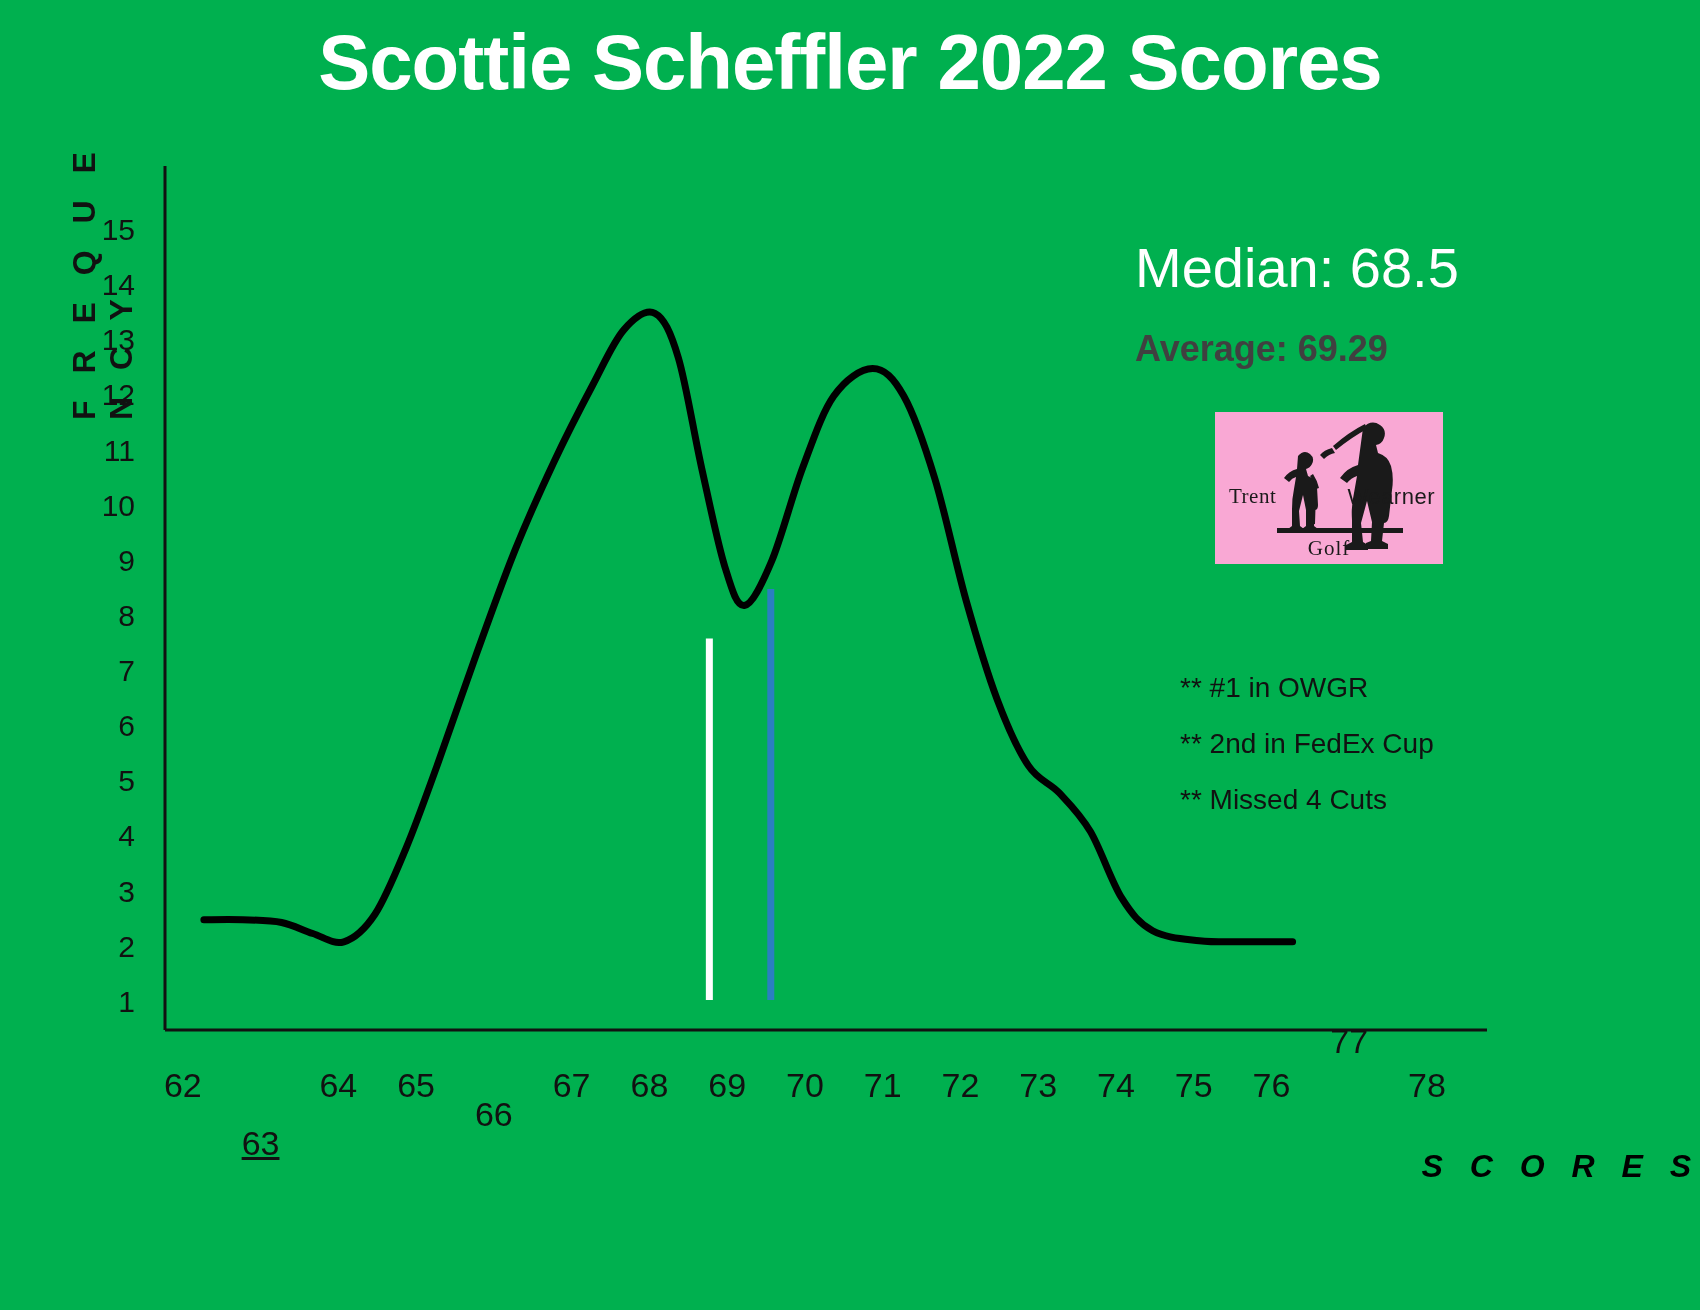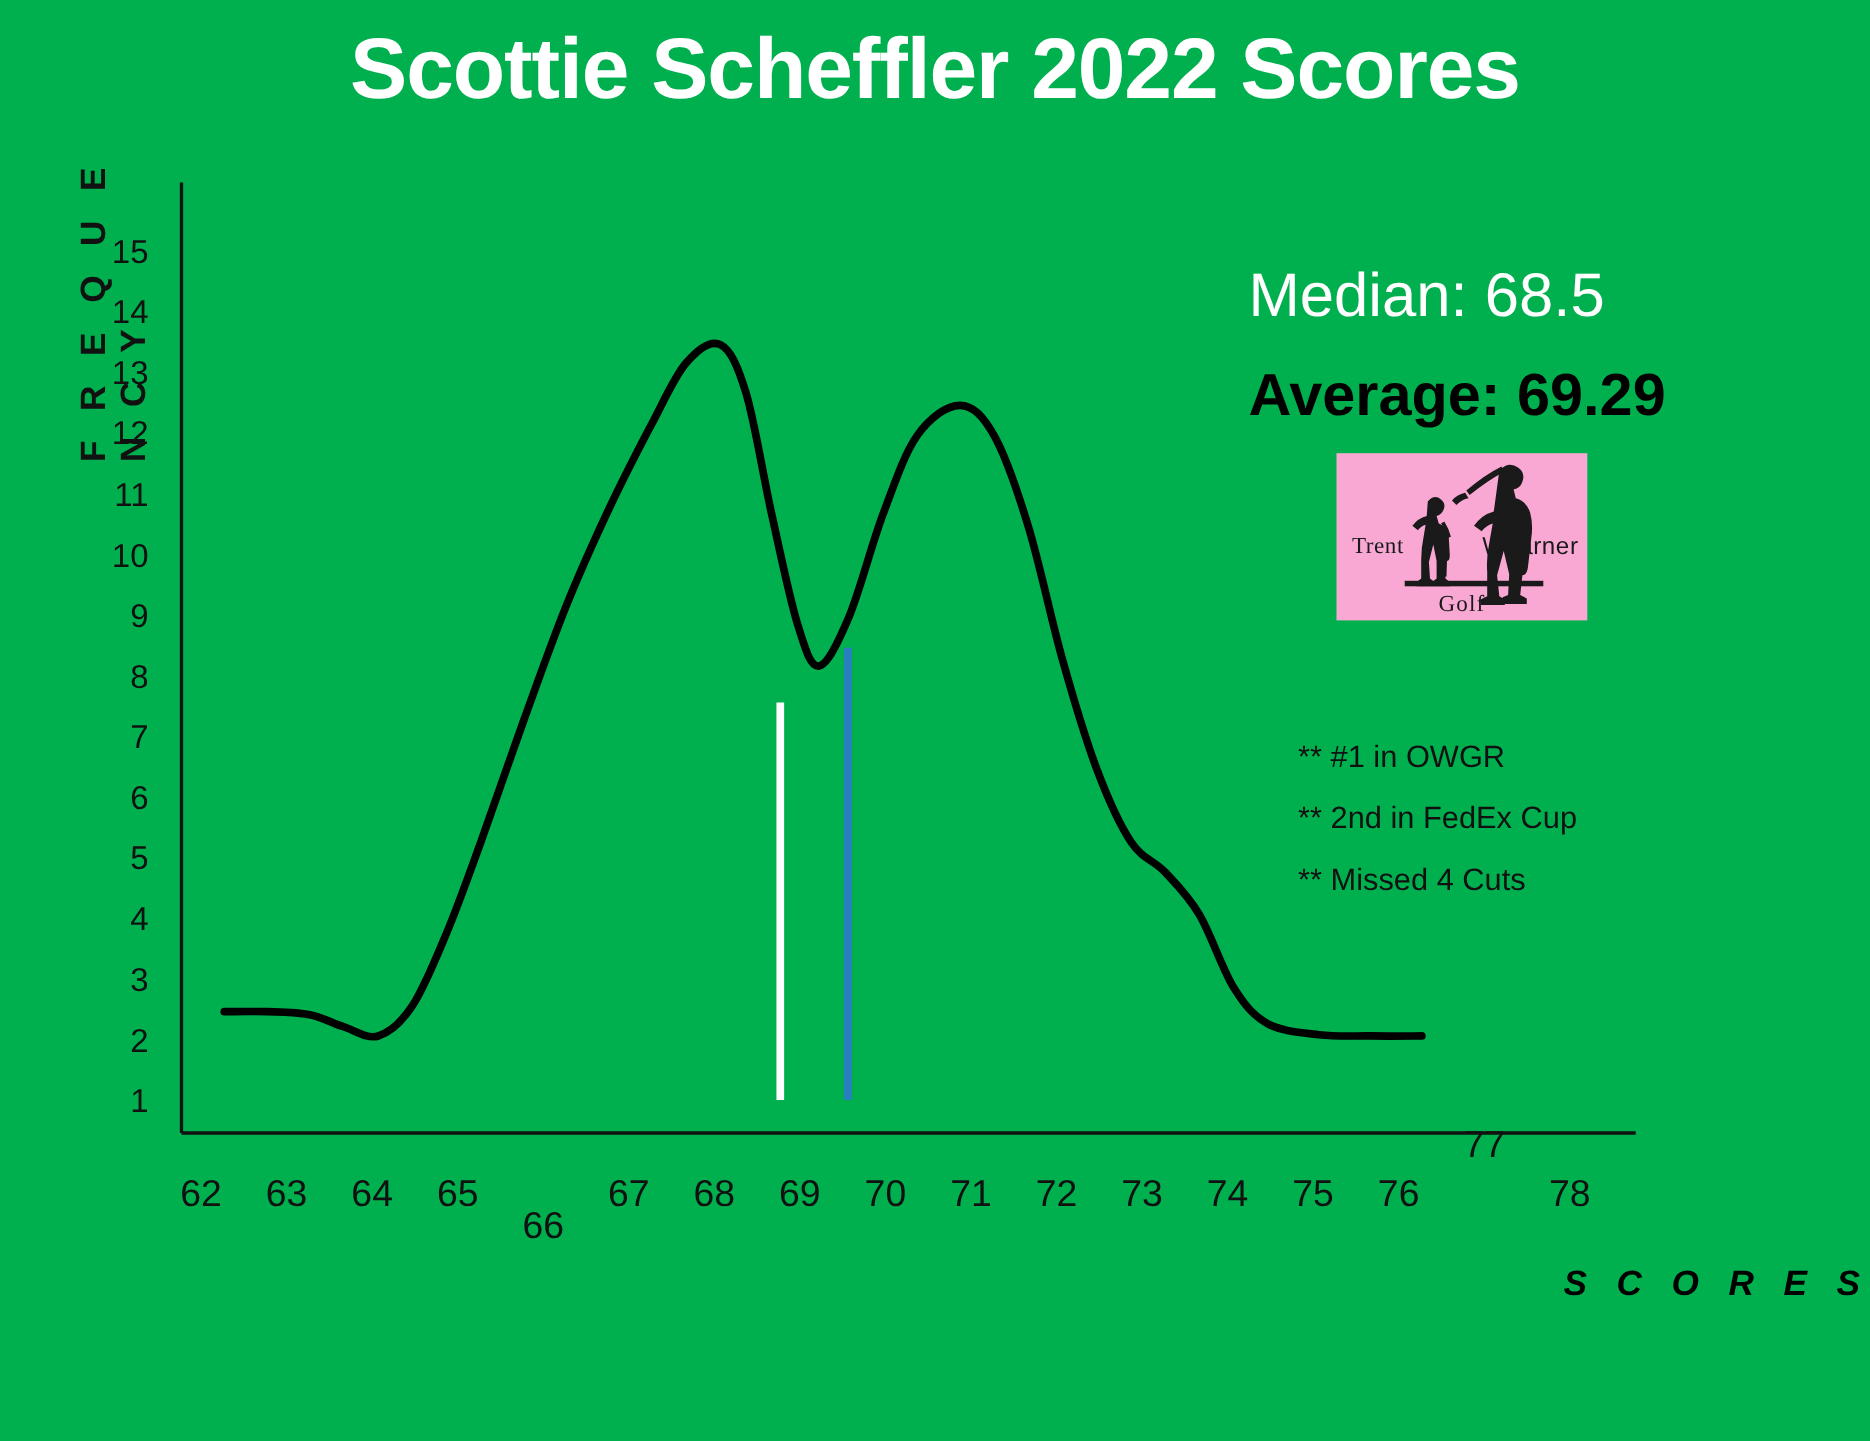--- a/index.html
+++ b/index.html
@@ -68,22 +68,22 @@
     position:absolute;
     left:1135px;top:235px;
     color:#ffffff;
     font-size:56px;
     font-weight:normal;
     white-space:nowrap;
   }
   .stat-average{
     position:absolute;
     left:1135px;top:328px;
-    color:#000000;
-    font-size:54px;
+    color:#404040;
+    font-size:36px;
     font-weight:bold;
     white-space:nowrap;
   }
 
   .logo-box{
     position:absolute;
     left:1215px;top:412px;
     width:228px;height:152px;
     background:#f9a8d4;
     overflow:hidden;
@@ -146,21 +146,21 @@
       <div class="ytick" style="left: 73px; top: 518.846px;">9</div>
       <div class="ytick" style="left: 73px; top: 463.718px;">10</div>
       <div class="ytick" style="left: 73px; top: 408.59px;">11</div>
       <div class="ytick" style="left: 73px; top: 353.462px;">12</div>
       <div class="ytick" style="left: 73px; top: 298.333px;">13</div>
       <div class="ytick" style="left: 73px; top: 243.205px;">14</div>
       <div class="ytick" style="left: 73px; top: 188.077px;">15</div>
     </div>
   <div id="xticks">
       <div class="xtick" style="left: 163.882px; top: 1068px;">62</div>
-      <div class="xtick" style="left: 241.647px; top: 1068px;">63</div>
+      <div class="xtick" style="left: 241.647px; top: 1126px; text-decoration: underline;">63</div>
       <div class="xtick" style="left: 319.412px; top: 1068px;">64</div>
       <div class="xtick" style="left: 397.176px; top: 1068px;">65</div>
       <div class="xtick" style="left: 474.941px; top: 1097px;">66</div>
       <div class="xtick" style="left: 552.706px; top: 1068px;">67</div>
       <div class="xtick" style="left: 630.471px; top: 1068px;">68</div>
       <div class="xtick" style="left: 708.235px; top: 1068px;">69</div>
       <div class="xtick" style="left: 786px; top: 1068px;">70</div>
       <div class="xtick" style="left: 863.765px; top: 1068px;">71</div>
       <div class="xtick" style="left: 941.529px; top: 1068px;">72</div>
       <div class="xtick" style="left: 1019.29px; top: 1068px;">73</div>

